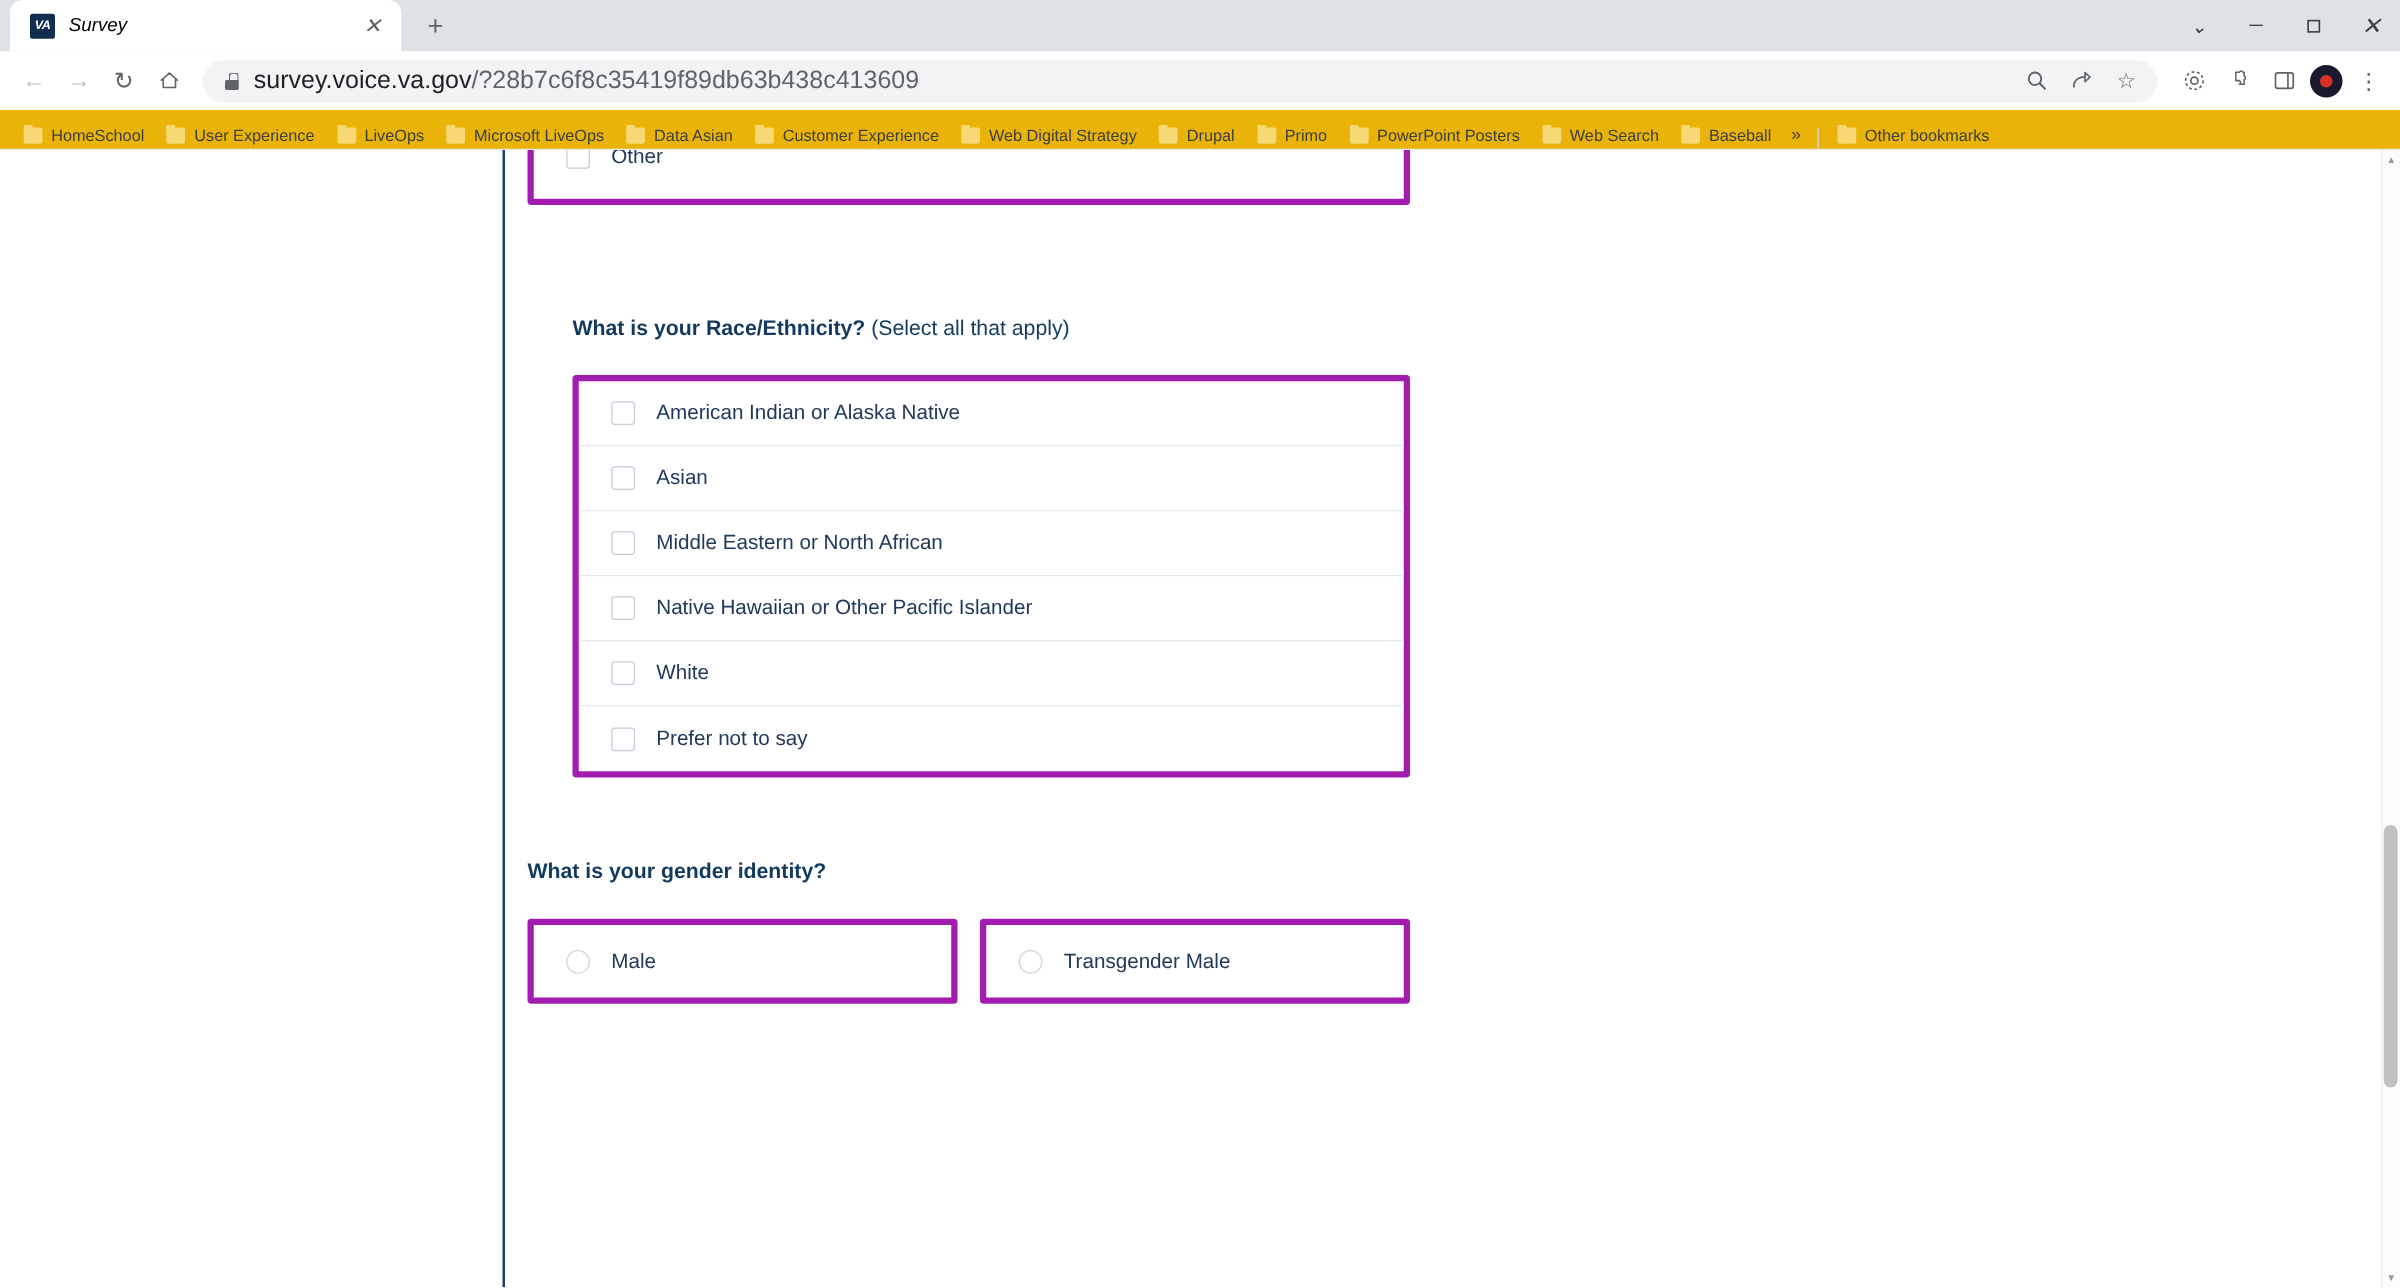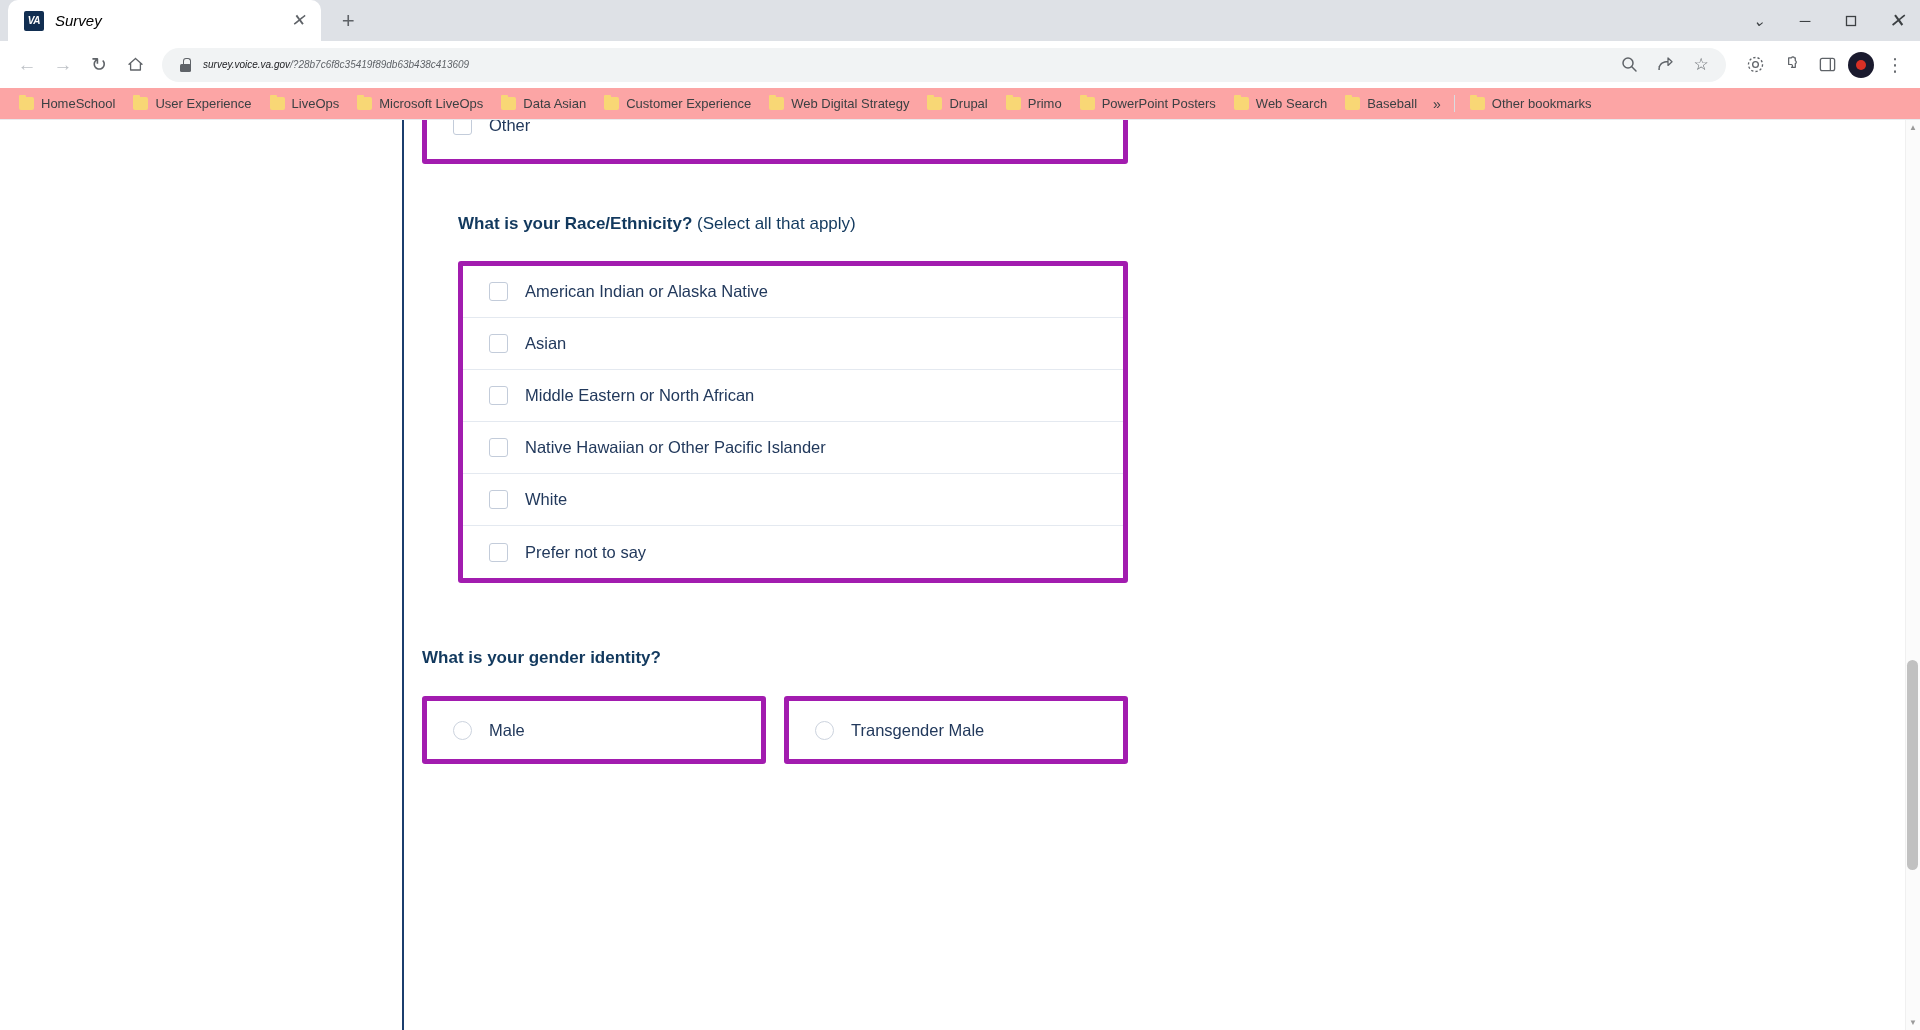--- a/index.html
+++ b/index.html
@@ -54,36 +54,36 @@
     flex:1; height:34px; background:#f1f3f4; border-radius:17px;
     display:flex; align-items:center; gap:12px; padding: 0 14px 0 18px;
     margin: 0 8px; position:relative;
   }
   .lock { width:11px; height:14px; position:relative; flex:none; }
   .lock::before { content:""; position:absolute; left:0; bottom:0; width:11px;
                   height:8px; background:#5f6368; border-radius:1.5px; }
   .lock::after { content:""; position:absolute; left:2.5px; top:0; width:6px;
                  height:7px; border:1.7px solid #5f6368; border-bottom:none;
                  border-radius:3px 3px 0 0; }
-  .url { font-size:10px; color:#202124; white-space:nowrap;font-style:italic; }
+  .url { font-size:20px; color:#202124; white-space:nowrap; }
   .url .host { color:#202124; }
   .url .path { color:#5f6368; }
   .omni-icons { margin-left:auto; display:flex; align-items:center; gap:14px; }
   .tbicon { width:22px; height:22px; display:flex; align-items:center;
             justify-content:center; color:#5f6368; flex:none; }
   .tb-right { display:flex; align-items:center; gap:6px; padding-left:4px; }
   .ext { width:30px; height:30px; display:flex; align-items:center;
          justify-content:center; flex:none; }
   .avatar { width:26px; height:26px; border-radius:50%; background:#1a1a2e;
             display:flex; align-items:center; justify-content:center; flex:none; }
   .avatar i { width:10px; height:10px; border-radius:50%;
               background:#d93025; display:block; }
 
   
-  .bookmarks { height:32px; background:#fca5a5; display:flex; align-items:center;
+  .bookmarks { height:32px; background:#eab308; display:flex; align-items:flex-end;
                padding:0 10px; gap:0; font-size:13px; color:#3c4043;
                border-bottom:1px solid #e8eaed; }
   .bm { display:flex; align-items:center; gap:7px; padding:4px 9px;
         border-radius:4px; white-space:nowrap; }
   .folder { width:15px; height:13px; position:relative; flex:none; }
   .folder::before { content:""; position:absolute; inset:0; background:#f8d775;
                     border-radius:1px 2px 2px 2px; }
   .folder::after { content:""; position:absolute; left:0; top:-2.5px; width:7px;
                    height:4px; background:#f8d775; border-radius:1px 1px 0 0; }
   .bm-label { line-height:1; }
@@ -276,21 +276,21 @@
 
       <div class="content">
 
         <div class="card" style="margin-top:-34px;">
           <div class="row" style="height:68px;">
             <span class="cb"></span>
             <span class="opt-label">Other</span>
           </div>
         </div>
 
-        <div style="margin-top:51px;padding-left:36px;">
+        <div style="margin-top:90px;padding-left:36px;">
           <h2 class="q-title">
             <span>What is your Race/Ethnicity?</span>
             <span class="sub">(Select all that apply)</span>
           </h2>
           <div class="card" id="race-options" style="margin-top:29px;">
               <div class="row">
                 <span class="cb"></span>
                 <span class="opt-label">American Indian or Alaska Native</span>
               </div>
               <div class="row">

